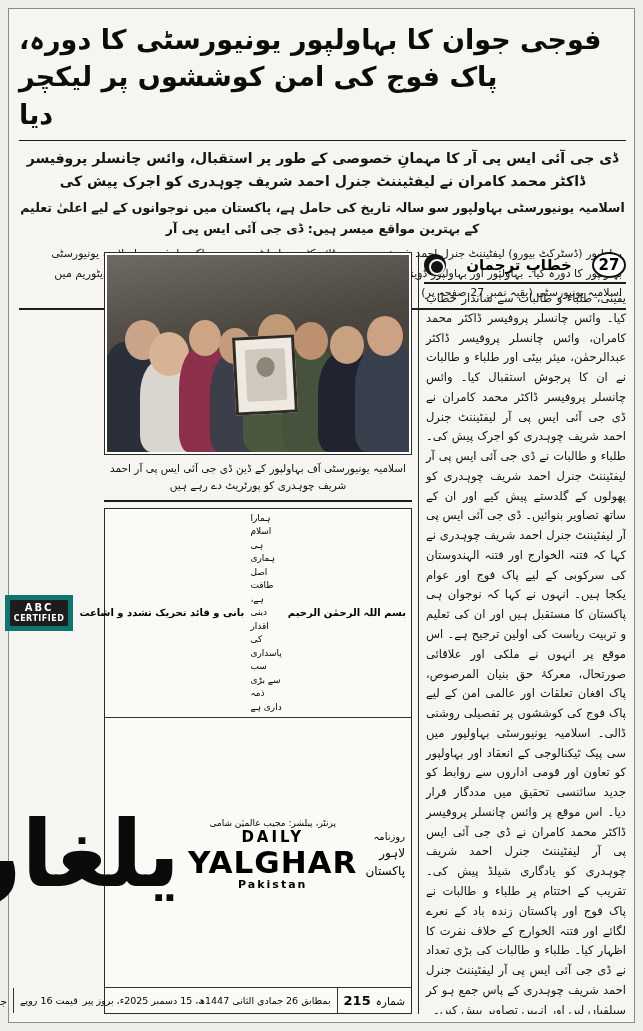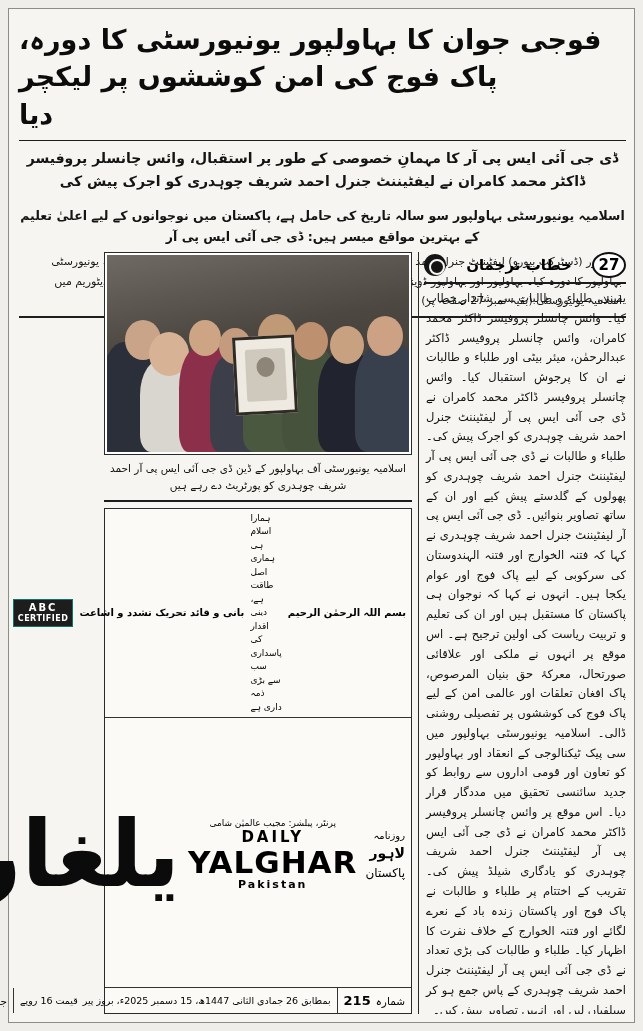--- a/index.html
+++ b/index.html
@@ -52,21 +52,21 @@
     line-height: 1.65;
     color: #141414;
   }
   .subhead2 {
     direction: rtl;
     text-align: center;
     font-size: 12.5px;
     font-weight: bold;
     line-height: 1.7;
     color: #141414;
-    margin-top: 12px;
+    margin-top: 4px;
   }
   .dateline {
     direction: rtl;
     text-align: right;
     font-size: 11px;
     line-height: 1.75;
     color: #161616;
     margin-top: 5px;
     padding: 0 4px;
   }
@@ -217,21 +217,21 @@
     text-align: left;
     flex: 1;
   }
   .mast-bism {
     direction: rtl;
     font-size: 10px;
     font-weight: bold;
     white-space: nowrap;
   }
   .abc {
-    border: 1px solid #0f766e;
+    border: 5px solid #0f766e;
     background: #1d1d1d;
     color: #fff;
     font-size: 8px;
     font-weight: bold;
     text-align: center;
     padding: 2px 4px;
     line-height: 1.25;
     letter-spacing: 0.5px;
   }
   .abc .abc-top { font-size: 10px; letter-spacing: 2px; }
@@ -372,21 +372,21 @@
             <div class="mast-bism">بانی و قائد تحریک تشدد و اشاعت</div>
             <div class="abc">
               <div class="abc-top">ABC</div>
               <div>CERTIFIED</div>
             </div>
           </div>
 
           <div class="mast-body">
             <div class="mast-left-urdu">
               <div>روزنامہ</div>
-              <div style="font-size:14px;font-weight:bold;">لاہور</div>
+              <div style="font-size:12px;font-weight:normal;">لاہور</div>
               <div style="font-size:12px;">پاکستان</div>
             </div>
             <div class="mast-mid">
               <div style="font-size:9px;direction:rtl;">پرنٹر، پبلشر: مجیب عالمیٰن شامی</div>
               <div class="mast-daily">DAILY</div>
               <div class="mast-name">YALGHAR</div>
               <div class="mast-country">Pakistan</div>
             </div>
             <div class="mast-urdu-logo">یلغار</div>
           </div>

